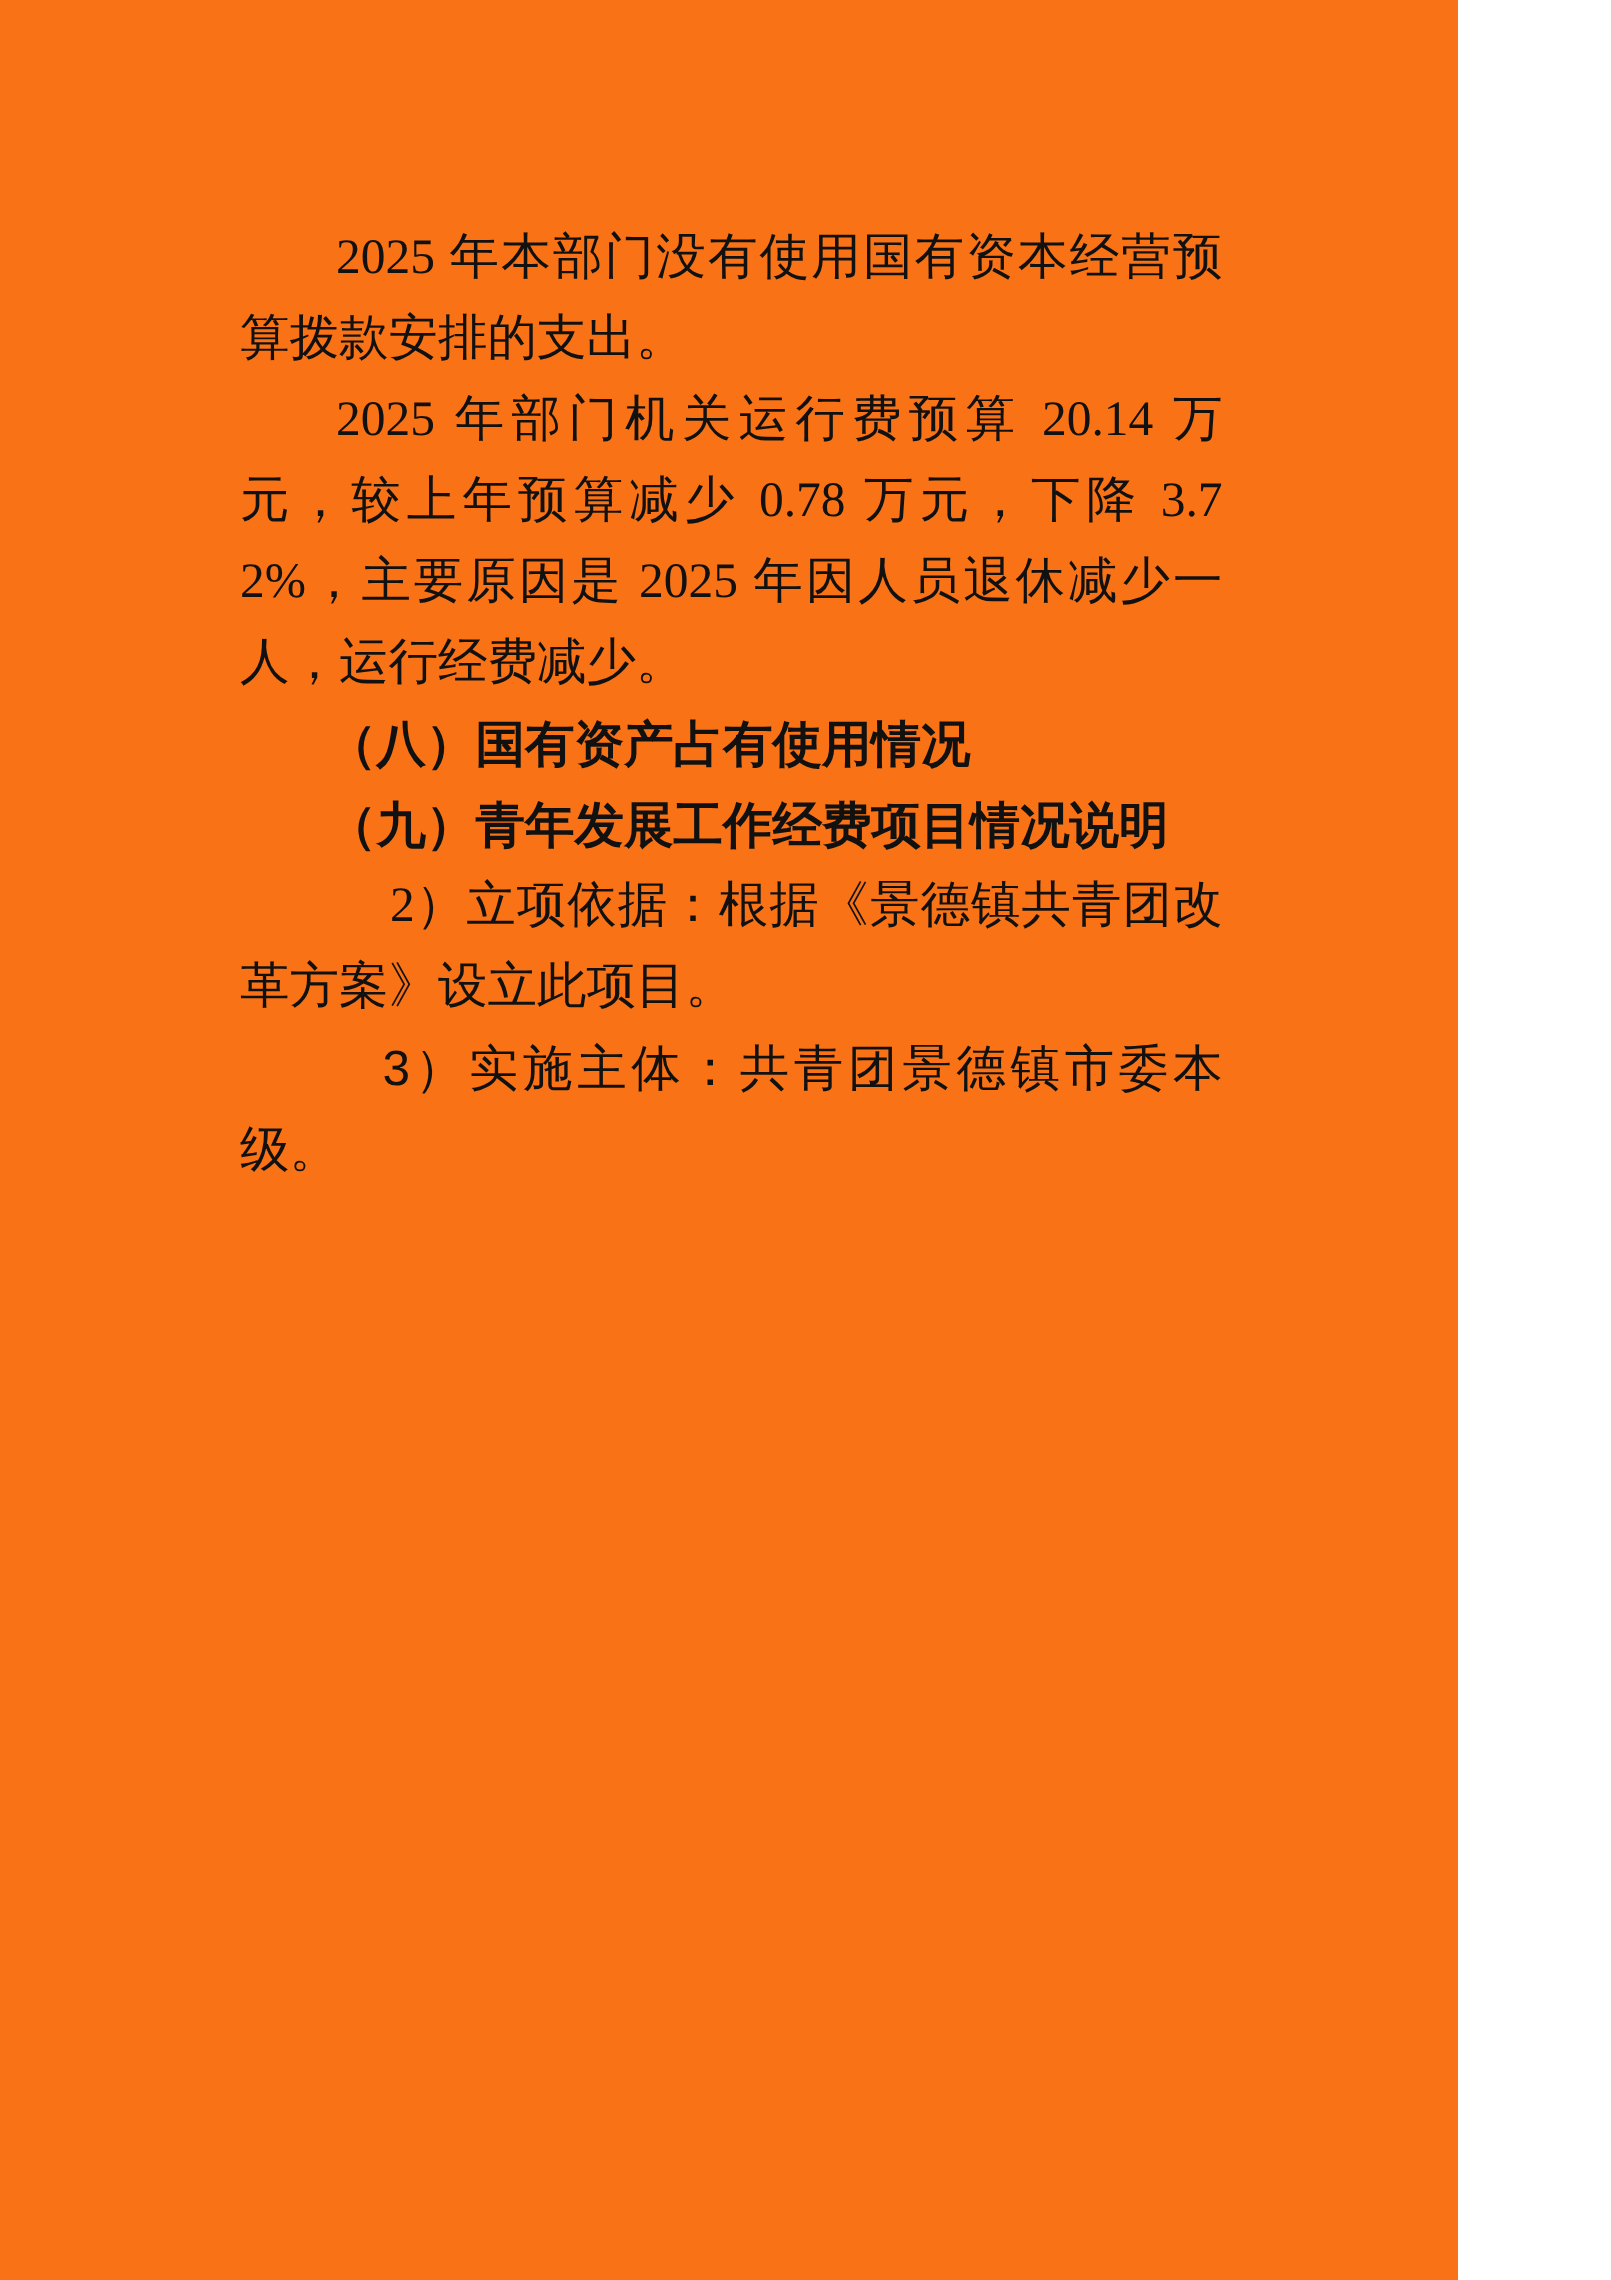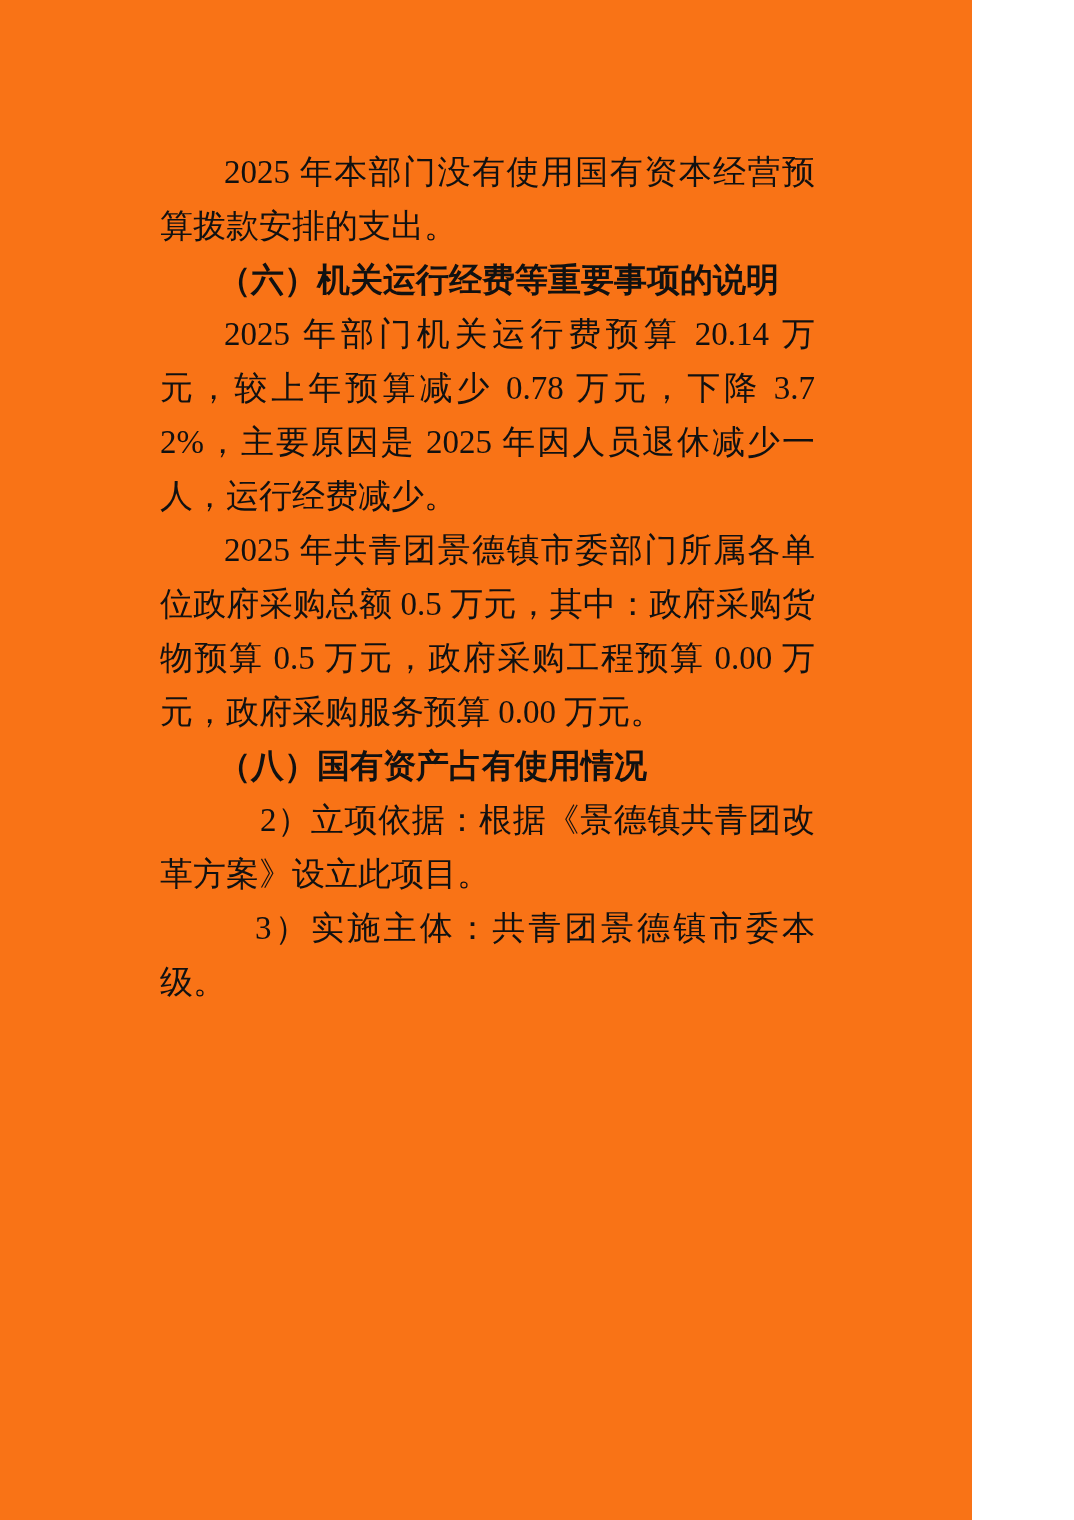--- a/index.html
+++ b/index.html
@@ -38,41 +38,40 @@
   }
   .item-1 {
     font-family: "Liberation Serif", "DejaVu Serif", serif;
     text-indent: 87px; 
   }
   .item-2 {
     font-family: "Liberation Serif", "DejaVu Serif", serif;
     text-indent: 100px; 
   }
   .item-3 {
-    font-family: Liberation Serif, serif;
+    font-family: Liberation Sans, sans-serif;
     text-indent: 95px; 
   }
 </style>
 </head>
 <body>
 
 <div class="page">
 
   <p class="block para">2025 年本部门没有使用国有资本经营预算拨款安排的支出。</p>
 
-  <p class="block head">（六）机关运行经费等重要事项的说明</p>
 
   <p class="block para">2025 年部门机关运行费预算 20.14 万元，较上年预算减少 0.78 万元，下降 3.72%，主要原因是 2025 年因人员退休减少一人，运行经费减少。</p>
 
 
-  <p class="block para">2025 年共青团景德镇市委部门所属各单位政府采购总额 0.5 万元，其中：政府采购货物预算 0.5 万元，政府采购工程预算 0.00 万元，政府采购服务预算 0.00 万元。</p>
 
   <p class="block head">（八）国有资产占有使用情况</p>
 
 
 
+  <p class="block head">（九）青年发展工作经费项目情况说明</p>
 
 
   <p class="block item-2">2）立项依据：根据《景德镇共青团改革方案》设立此项目。</p>
 
   <p class="block item-3">3）实施主体：共青团景德镇市委本级。</p>
 
 </div>
 
 </body></html>

